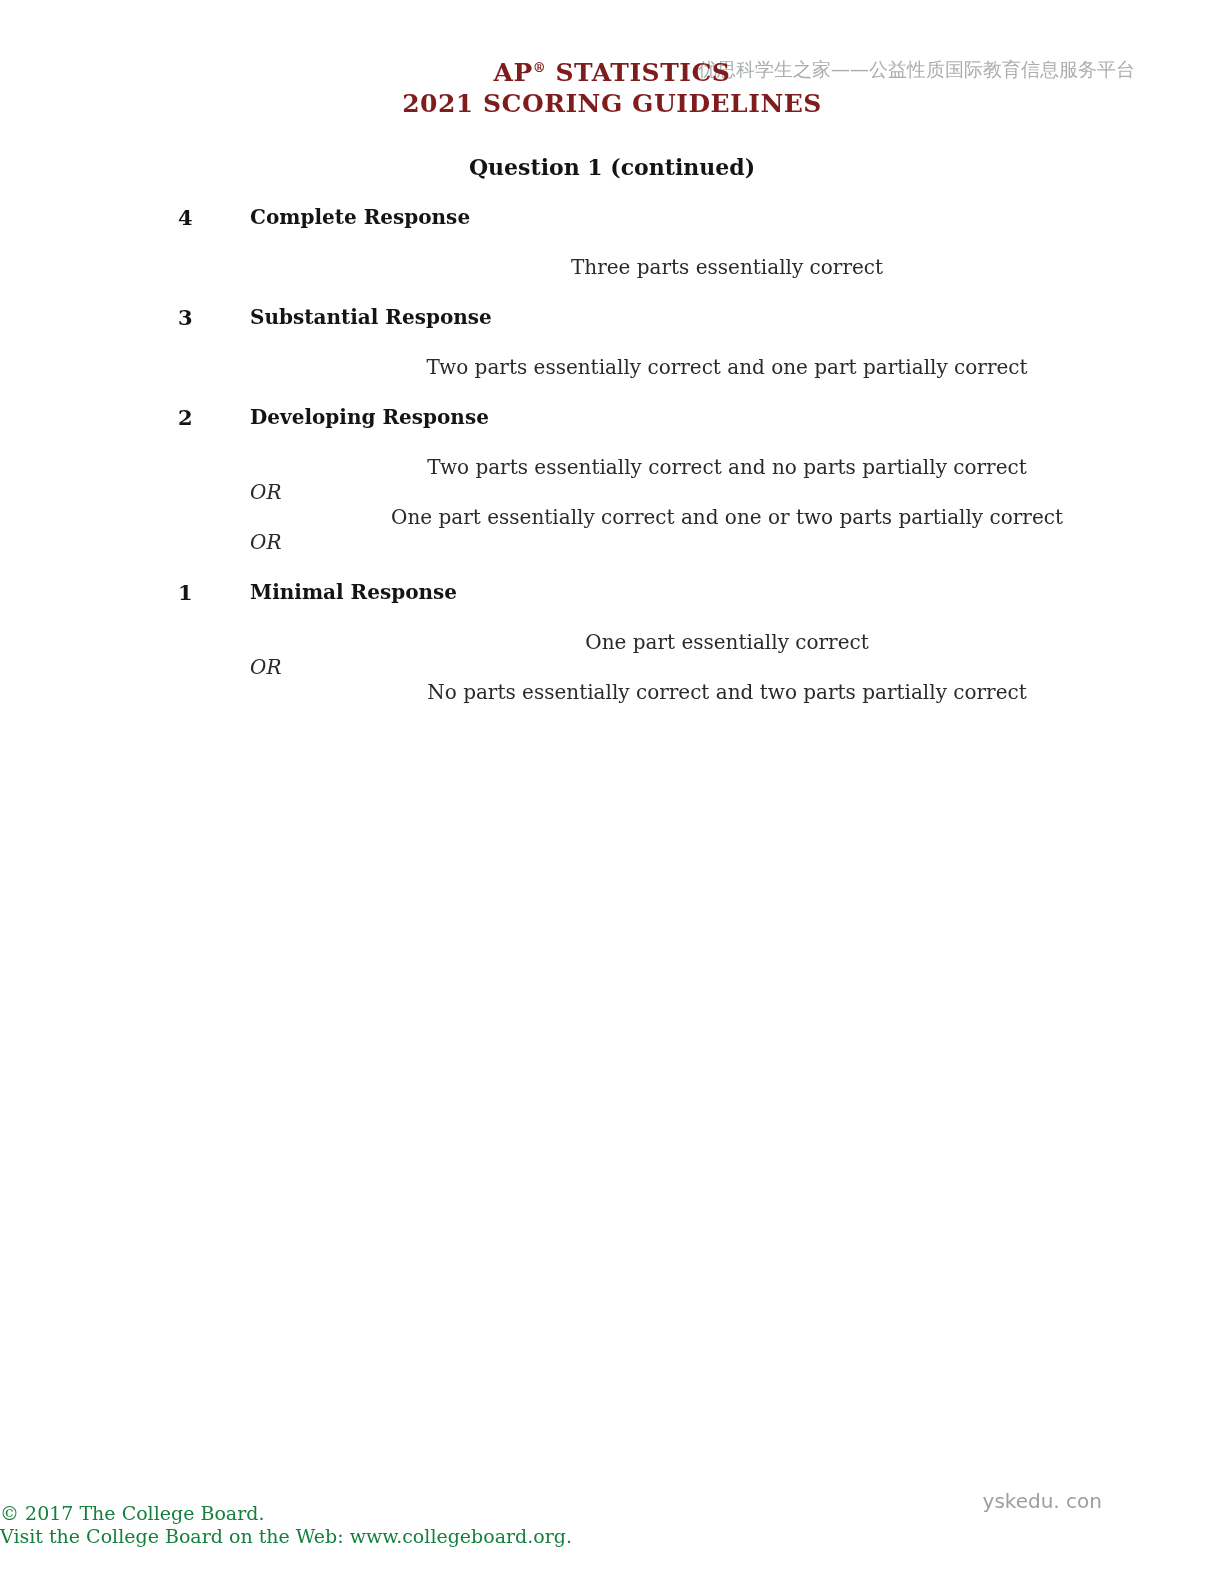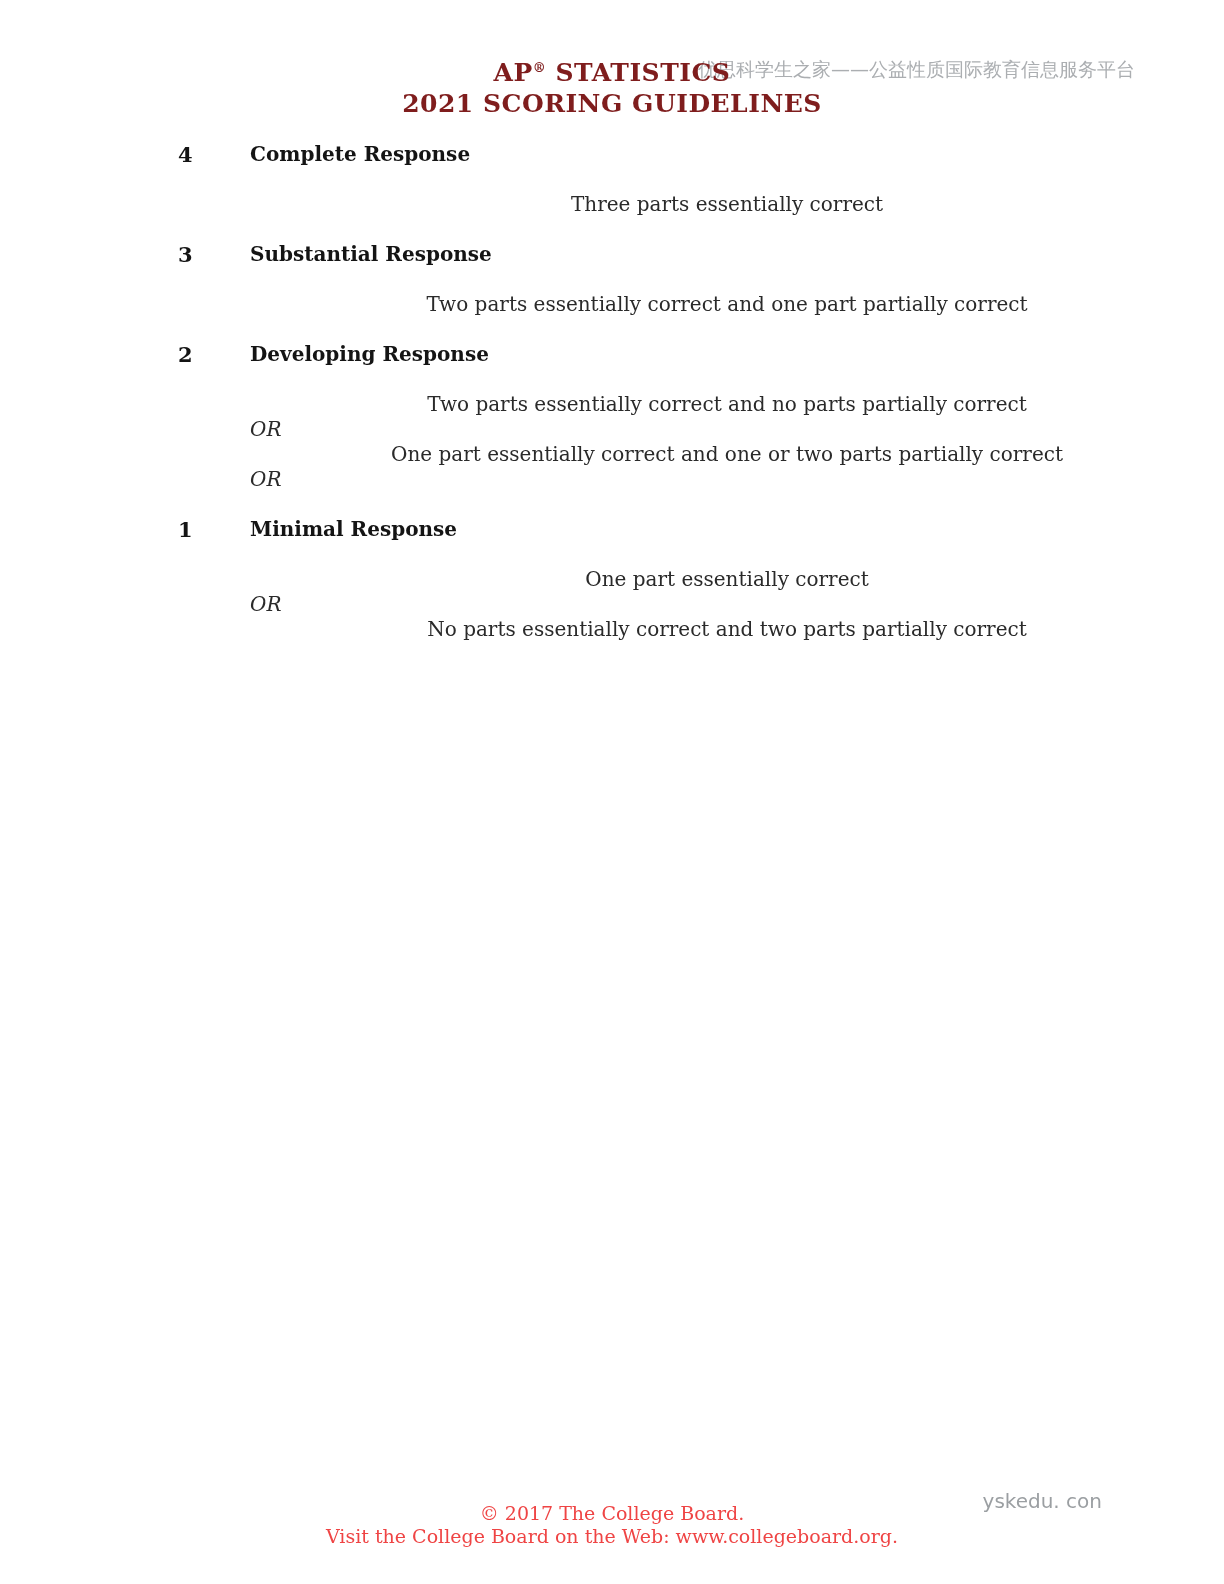--- a/index.html
+++ b/index.html
@@ -65,36 +65,37 @@
     top: 1475px; right: 122px;
     font-family: "DejaVu Sans", sans-serif;
     font-size: 20px;
     color: #9b9fa2;
     white-space: nowrap;
     margin-top: 14px;
   }
   footer {
     position: absolute;
     left: 0; right: 0; top: 1502px;
-    text-align: center;
+    text-align: left;
     font-size: 19px;
     line-height: 23px;
-    color: #ef4444;
+    color: #15803d;
   }
 </style>
 </head>
 <body>
 
 <div class="page">
 
   <div class="watermark-cn">优思科学生之家——公益性质国际教育信息服务平台</div>
 
   <header>
     <div class="title-line"><span>AP</span><sup>®</sup><span> STATISTICS</span></div>
     <div class="title-line">2021 SCORING GUIDELINES</div>
+    <div class="subtitle">Question 1 (continued)</div>
   </header>
 
   <main>
 
     <section>
       <div class="section-head">
         <span class="score">4</span>
         <h2>Complete Response</h2>
       </div>
       <div class="line desc">Three parts essentially correct</div>

